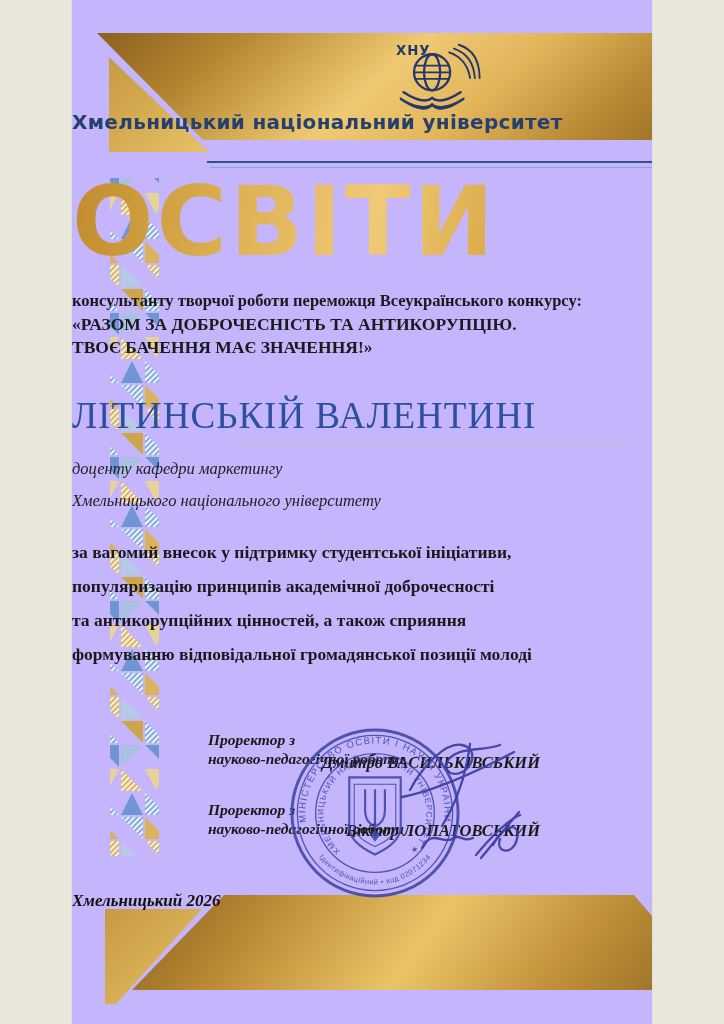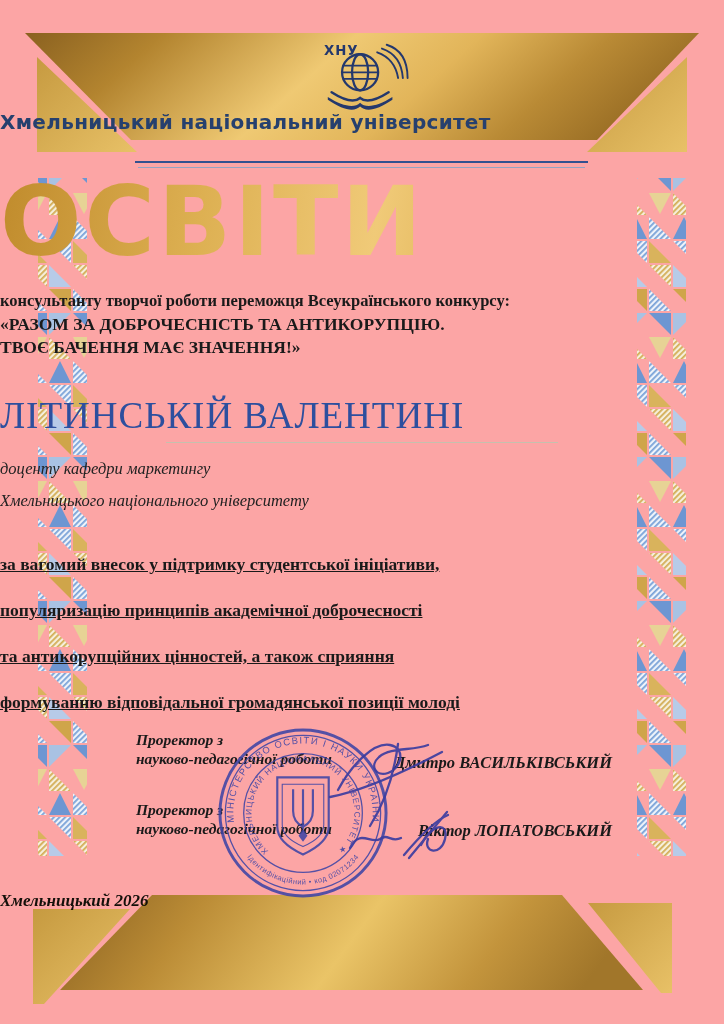--- a/index.html
+++ b/index.html
@@ -1,18 +1,18 @@
 <!DOCTYPE html>
 <html><head>
 <meta charset="utf-8">
 <style>
   html,body{margin:0;padding:0;background:#e9e6da;}
   .page{
-    position:relative;width:724px;height:1024px;margin:0 auto;
-    background:#fca5a5;overflow:hidden;
+    position:relative;width:580px;height:1024px;margin:0 auto;
+    background:#c4b5fd;overflow:hidden;
     font-family:"Liberation Serif",serif;color:#1a1a1a;
     outline:1px solid #dfe0e6;
   }
   .abs{position:absolute;}
   .center{left:0;right:0;text-align:left;}
 
   
   .bg-svg{position:absolute;inset:0;z-index:0;}
 
   
@@ -46,21 +46,21 @@
 
   .recipient{
     top:394px;z-index:10;font-size:37px;letter-spacing:1px;color:#2d4f9e;
   }
   .recipient-underline{top:442px;left:166px;width:392px;border-top:1.5px solid #c6c0ae;z-index:10;}
 
   .pos1{top:459px;z-index:10;font-style:italic;font-size:16.5px;color:#222;}
   .pos2{top:491px;z-index:10;font-style:italic;font-size:16.5px;color:#222;}
 
   .body-lines{top:533px;z-index:10;font-weight:bold;font-size:17.5px;line-height:30px;}
-  .body-lines div{margin:16px 0 0 0;text-decoration:underline;}
+  .body-lines div{margin:4px 0 0 0;}
 
   .sig-label{left:136px;z-index:10;font-weight:bold;font-style:italic;font-size:15.5px;line-height:19px;text-align:left;}
   .sig-label.row1{top:730px;}
   .sig-label.row2{top:800px;}
   .sig-name{right:112px;z-index:10;font-weight:bold;font-style:italic;font-size:16.5px;text-align:right;}
   .sig-name.row1{top:753px;}
   .sig-name.row2{top:821px;}
 
   .stamp-box{top:724px;left:214px;width:178px;height:178px;z-index:20;opacity:.88;}
   .sign-svg{position:absolute;inset:0;z-index:30;pointer-events:none;}

